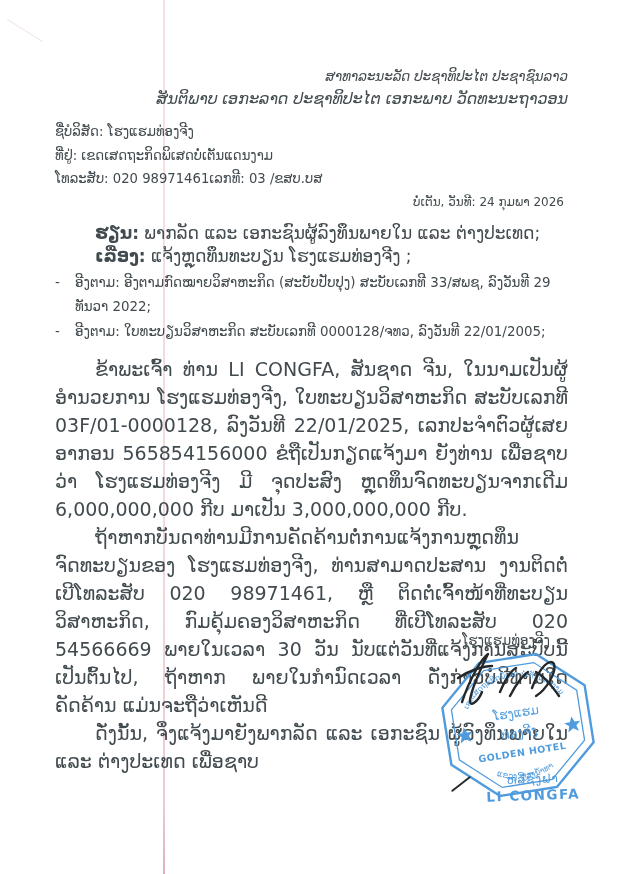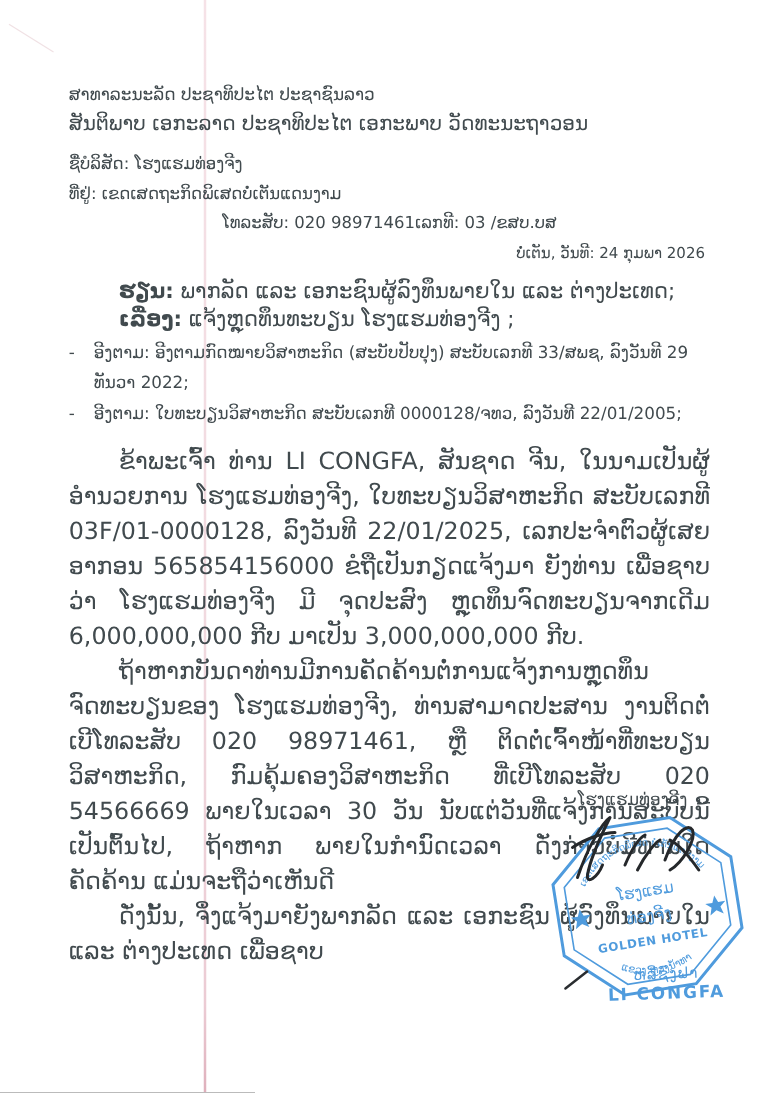--- a/index.html
+++ b/index.html
@@ -13,25 +13,25 @@
   .fold-line{
     position:absolute;left:163px;top:0;width:2px;height:100%;
     background:linear-gradient(to bottom,#f4dde3 0%,#eed2d9 60%,#e8c2cc 92%,#d9a2b0 100%);
     opacity:.85;pointer-events:none;
   }
   .scratch{
     position:absolute;left:4px;top:30px;width:42px;height:1px;background:#e9d4d8;
     transform:rotate(32deg);opacity:.7;
   }
   .doc{position:absolute;left:0;top:0;right:0;padding:66px 50px 0 55px;}
-  .c{text-align:left;}
+  .c{text-align:right;font-style:italic;}
   .motto1{font-size:13.5px;line-height:20px;}
   .motto2{font-size:16px;line-height:26px;}
   .letterhead{margin-top:8px;font-size:13.2px;line-height:23.5px;}
-  .lh-row{display:flex;justify-content:center;}
+  .lh-row{display:flex;justify-content:flex-start;}
   .place-date{text-align:right;font-size:12px;line-height:23px;padding-right:4px;}
   .title{margin-top:12px;font-weight:bold;font-size:15px;line-height:24px;}
   .addr-block{margin-top:8px;font-size:17px;line-height:23.5px;padding-left:40px;}
   .lbl{font-weight:bold;}
   .refs{margin-top:2px;font-size:13.4px;line-height:24.5px;}
   .ref-item{display:flex;}
   .dash{width:20px;flex:0 0 20px;}
   .body-text{margin-top:11px;font-size:19px;line-height:28px;text-align:justify;}
   .body-text p{margin:0;text-indent:40px;}
   .org-name{position:absolute;top:633px;left:441px;width:130px;text-align:center;

